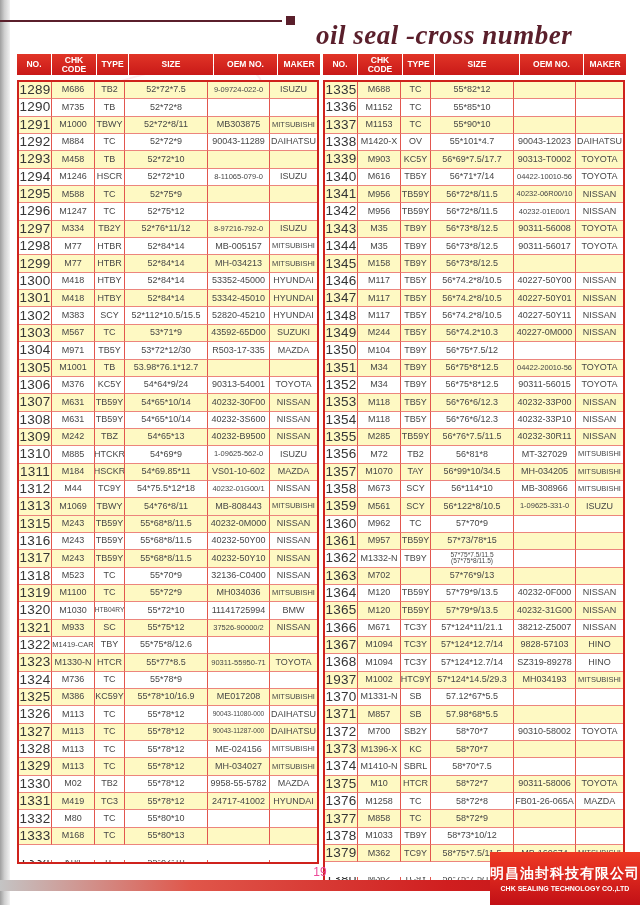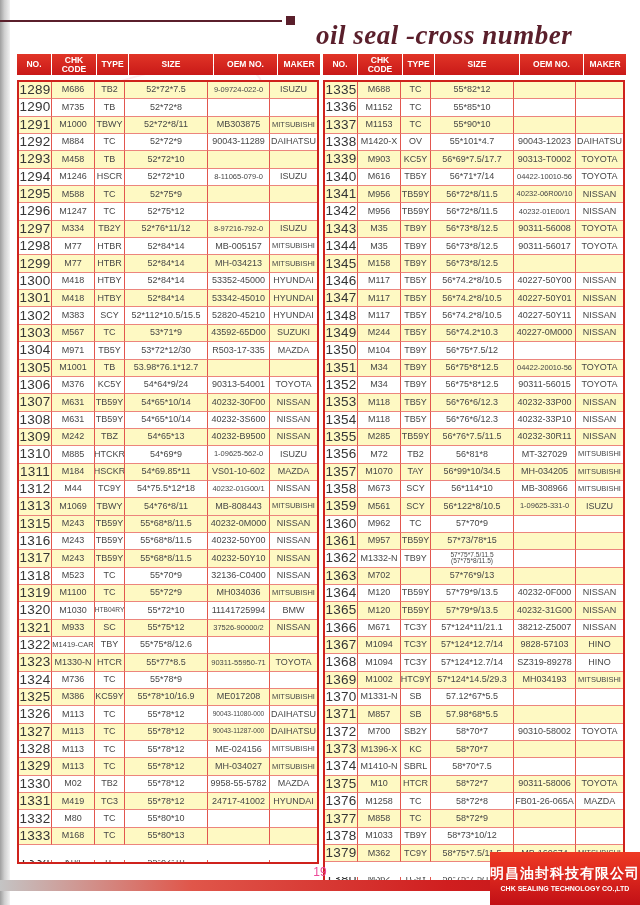--- a/index.html
+++ b/index.html
@@ -717,21 +717,21 @@
       </div>
       <div class="trow">
         <div class="cell no">1368</div>
         <div class="cell">M1094</div>
         <div class="cell">TC3Y</div>
         <div class="cell">57*124*12.7/14</div>
         <div class="cell">SZ319-89278</div>
         <div class="cell">HINO</div>
       </div>
       <div class="trow pink">
-        <div class="cell no">1369</div>
+        <div class="cell no">1937</div>
         <div class="cell">M1002</div>
         <div class="cell">HTC9Y</div>
         <div class="cell">57*124*14.5/29.3</div>
         <div class="cell">MH034193</div>
         <div class="cell sm">MITSUBISHI</div>
       </div>
       <div class="trow">
         <div class="cell no">1370</div>
         <div class="cell">M1331-N</div>
         <div class="cell">SB</div>

